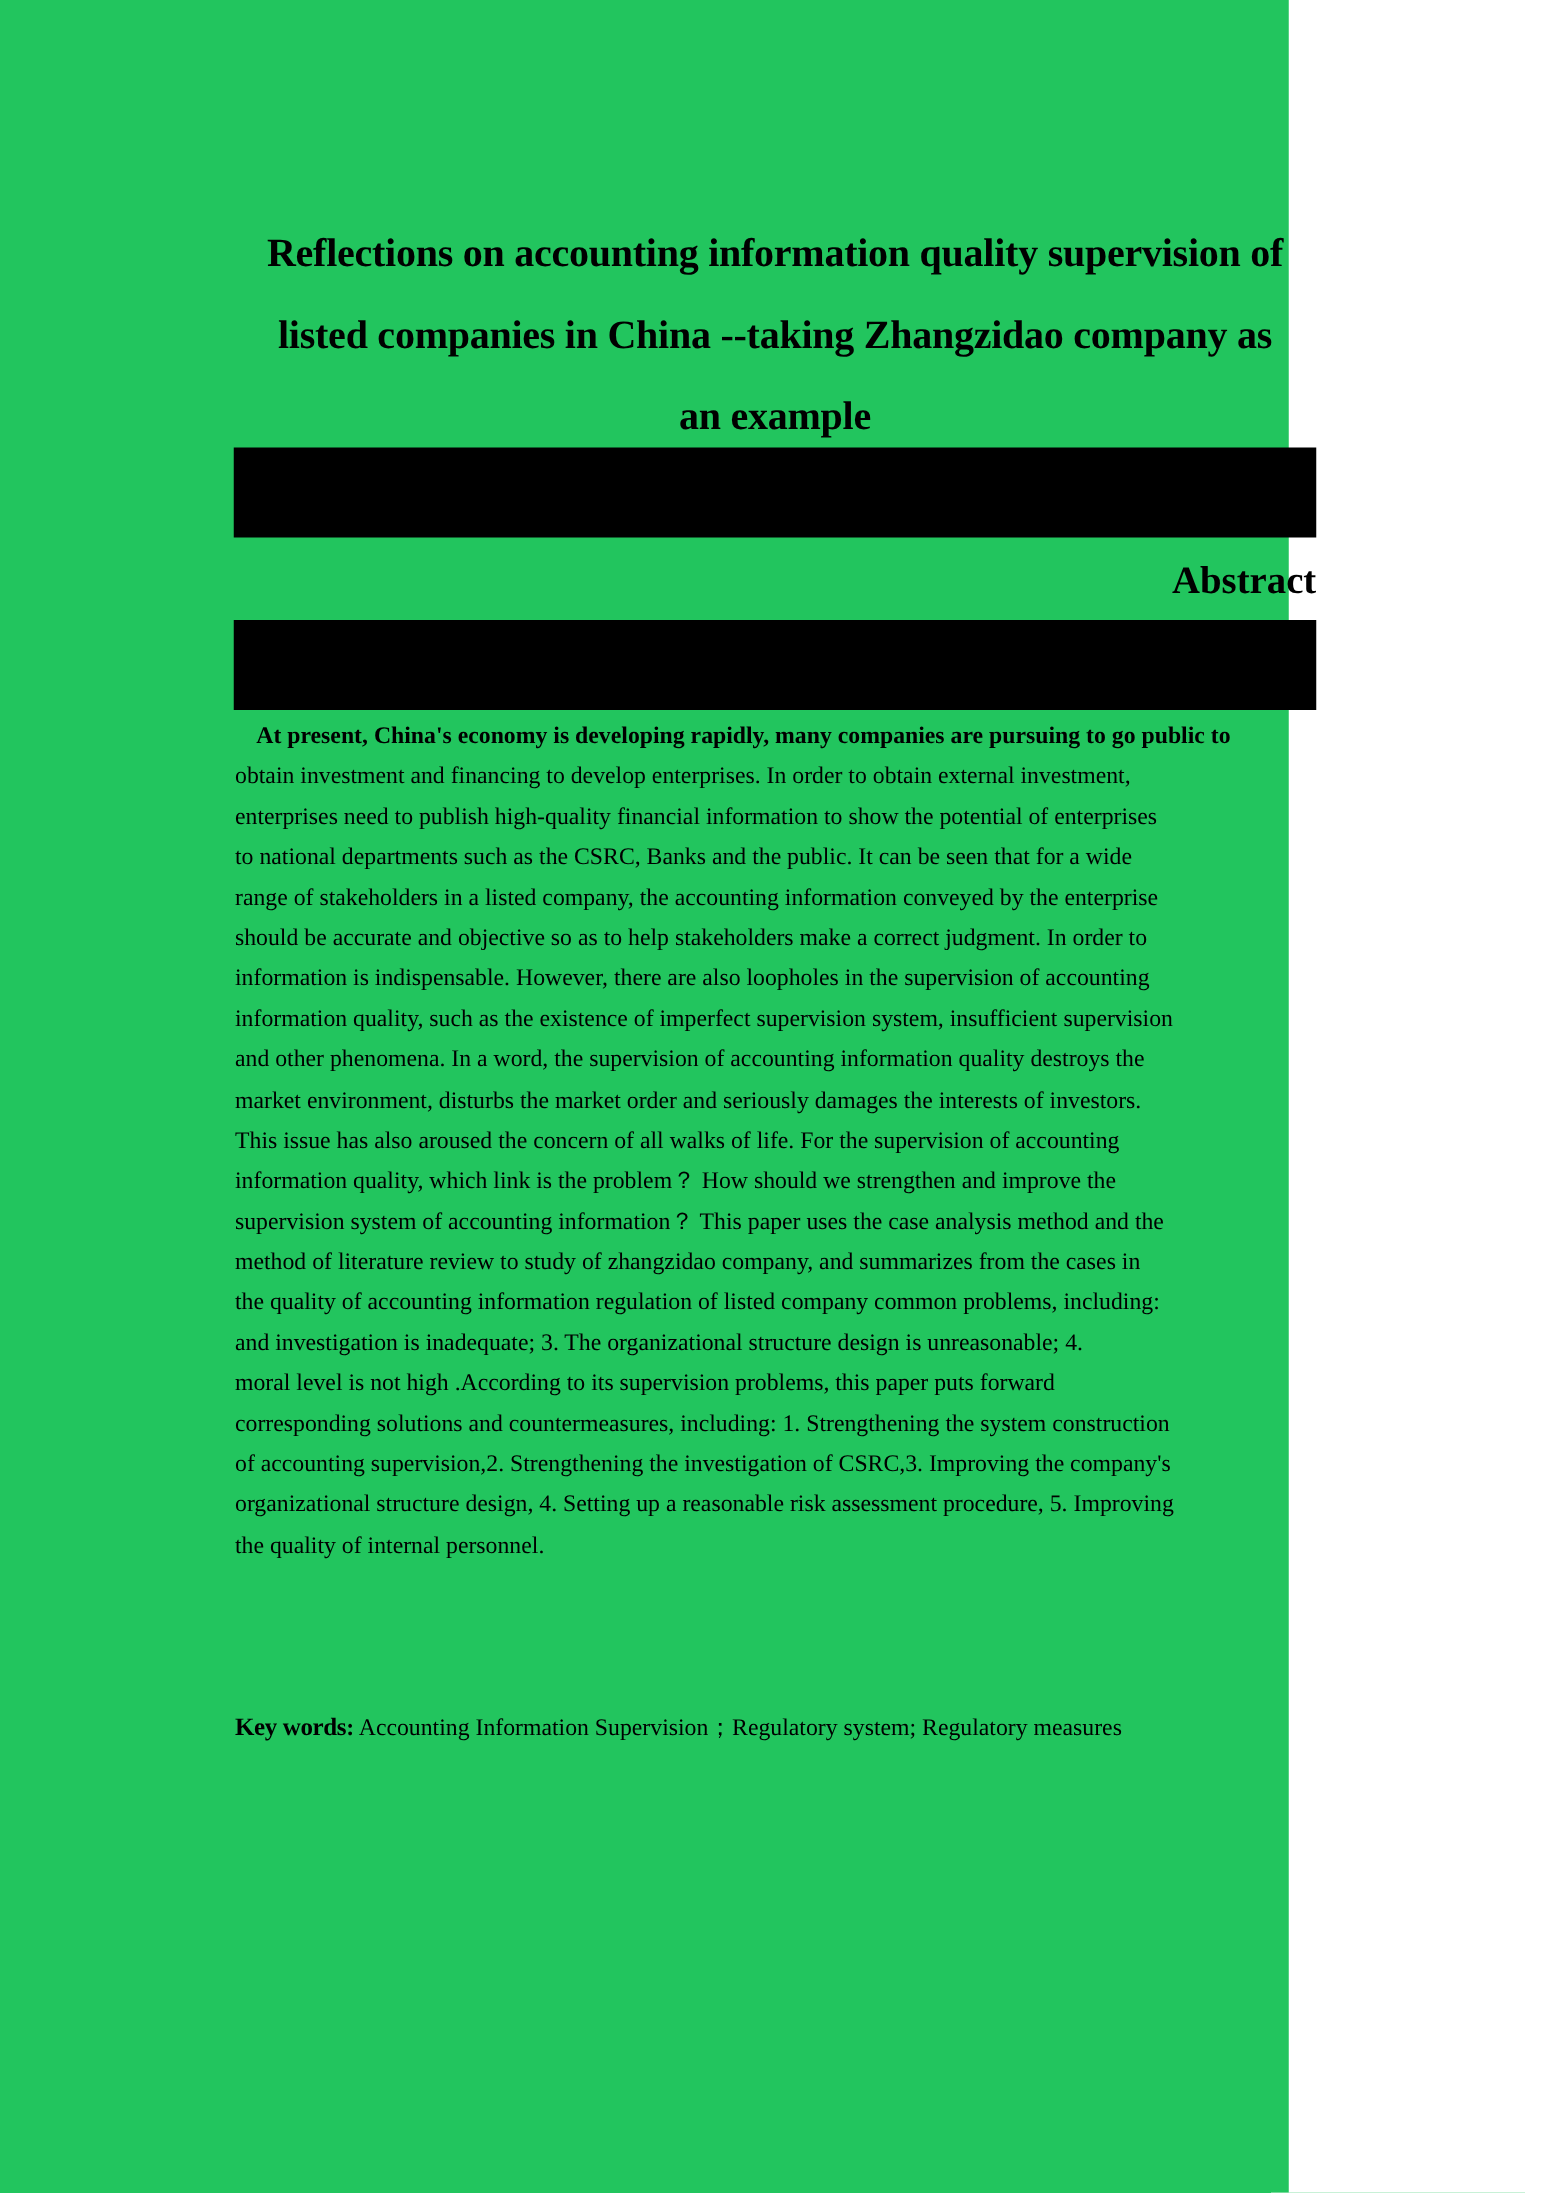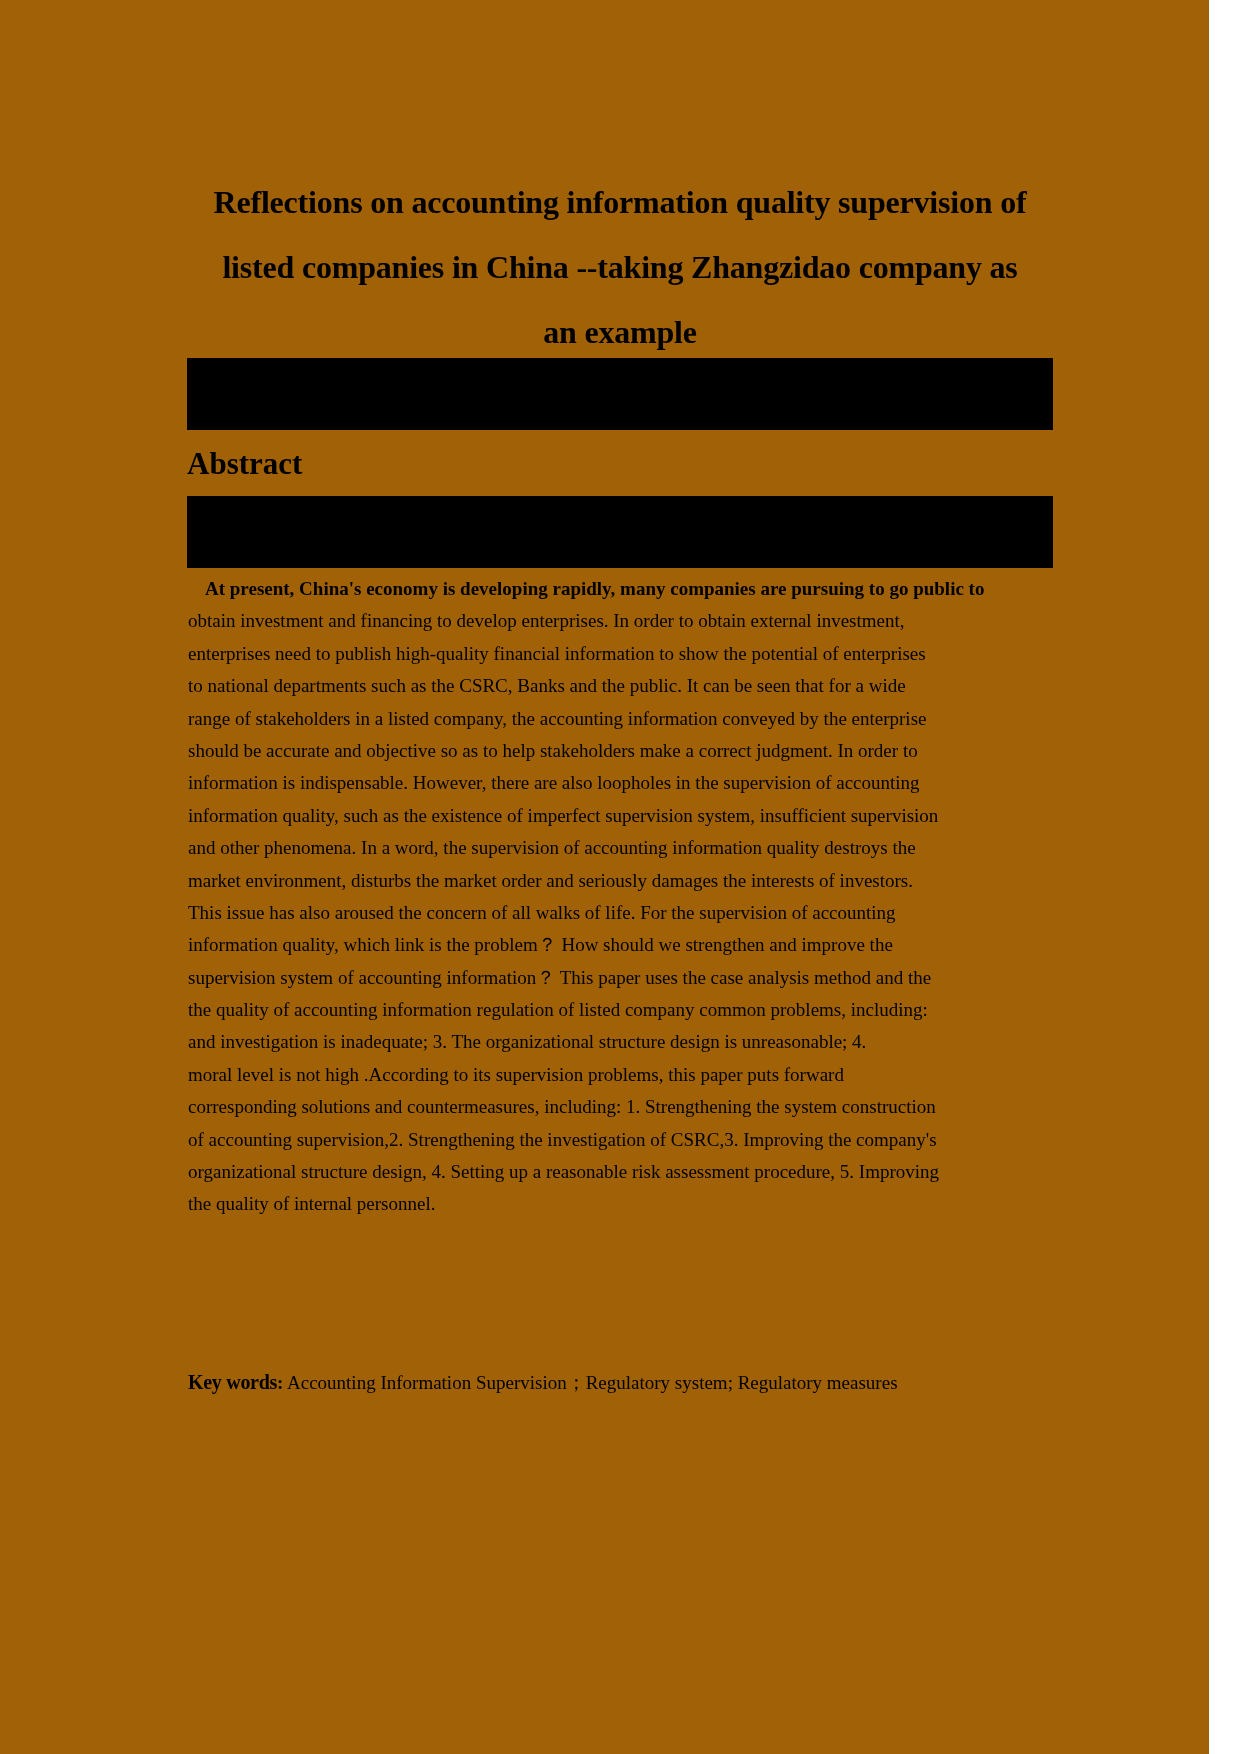--- a/index.html
+++ b/index.html
@@ -11,23 +11,23 @@
       width: 1240px;
       height: 1754px;
       position: relative;
       overflow: hidden;
       font-family: "Liberation Serif", "DejaVu Serif", serif;
       color: #000000;
     }
     .page {
       position: absolute;
       left: 0; top: 0;
-      width: 1209px;
+      width: 1031px;
       height: 1754px;
-      background: #a16207;
+      background: #22c55e;
     }
     .title {
       position: absolute;
       left: 187px;
       width: 866px;
       top: 170px;
       margin: 0;
       text-align: center;
       font-weight: bold;
       font-size: 32px;
@@ -45,21 +45,21 @@
       background: #000000;
     }
     .redaction.r1 { top: 358px; height: 72px; }
     .redaction.r2 { top: 496px; height: 72px; }
     .abstract-heading {
       position: absolute;
       left: 187px;
       width: 866px;
       top: 446px;
       margin: 0;
-      text-align: left;
+      text-align: right;
       font-weight: bold;
       font-size: 31px;
       line-height: 36px;
     }
     .abstract-body {
       position: absolute;
       left: 188px;
       top: 573px;
       width: 870px;
       margin: 0;
@@ -120,20 +120,21 @@
     <span class="bline">to national departments such as the CSRC, Banks and the public. It can be seen that for a wide</span>
     <span class="bline">range of stakeholders in a listed company, the accounting information conveyed by the enterprise</span>
     <span class="bline">should be accurate and objective so as to help stakeholders make a correct judgment. In order to</span>
     <span class="bline">information is indispensable. However, there are also loopholes in the supervision of accounting</span>
     <span class="bline">information quality, such as the existence of imperfect supervision system, insufficient supervision</span>
     <span class="bline">and other phenomena. In a word, the supervision of accounting information quality destroys the</span>
     <span class="bline">market environment, disturbs the market order and seriously damages the interests of investors.</span>
     <span class="bline">This issue has also aroused the concern of all walks of life. For the supervision of accounting</span>
     <span class="bline">information quality, which link is the problem？ How should we strengthen and improve the</span>
     <span class="bline">supervision system of accounting information？ This paper uses the case analysis method and the</span>
+    <span class="bline">method of literature review to study of zhangzidao company, and summarizes from the cases in</span>
     <span class="bline">the quality of accounting information regulation of listed company common problems, including:</span>
     <span class="bline">and investigation is inadequate; 3. The organizational structure design is unreasonable; 4.</span>
     <span class="bline">moral level is not high .According to its supervision problems, this paper puts forward</span>
     <span class="bline">corresponding solutions and countermeasures, including: 1. Strengthening the system construction</span>
     <span class="bline">of accounting supervision,2. Strengthening the investigation of CSRC,3. Improving the company's</span>
     <span class="bline">organizational structure design, 4. Setting up a reasonable risk assessment procedure, 5. Improving</span>
     <span class="bline">the quality of internal personnel.</span>
   </div>
 
   <div class="keywords">

